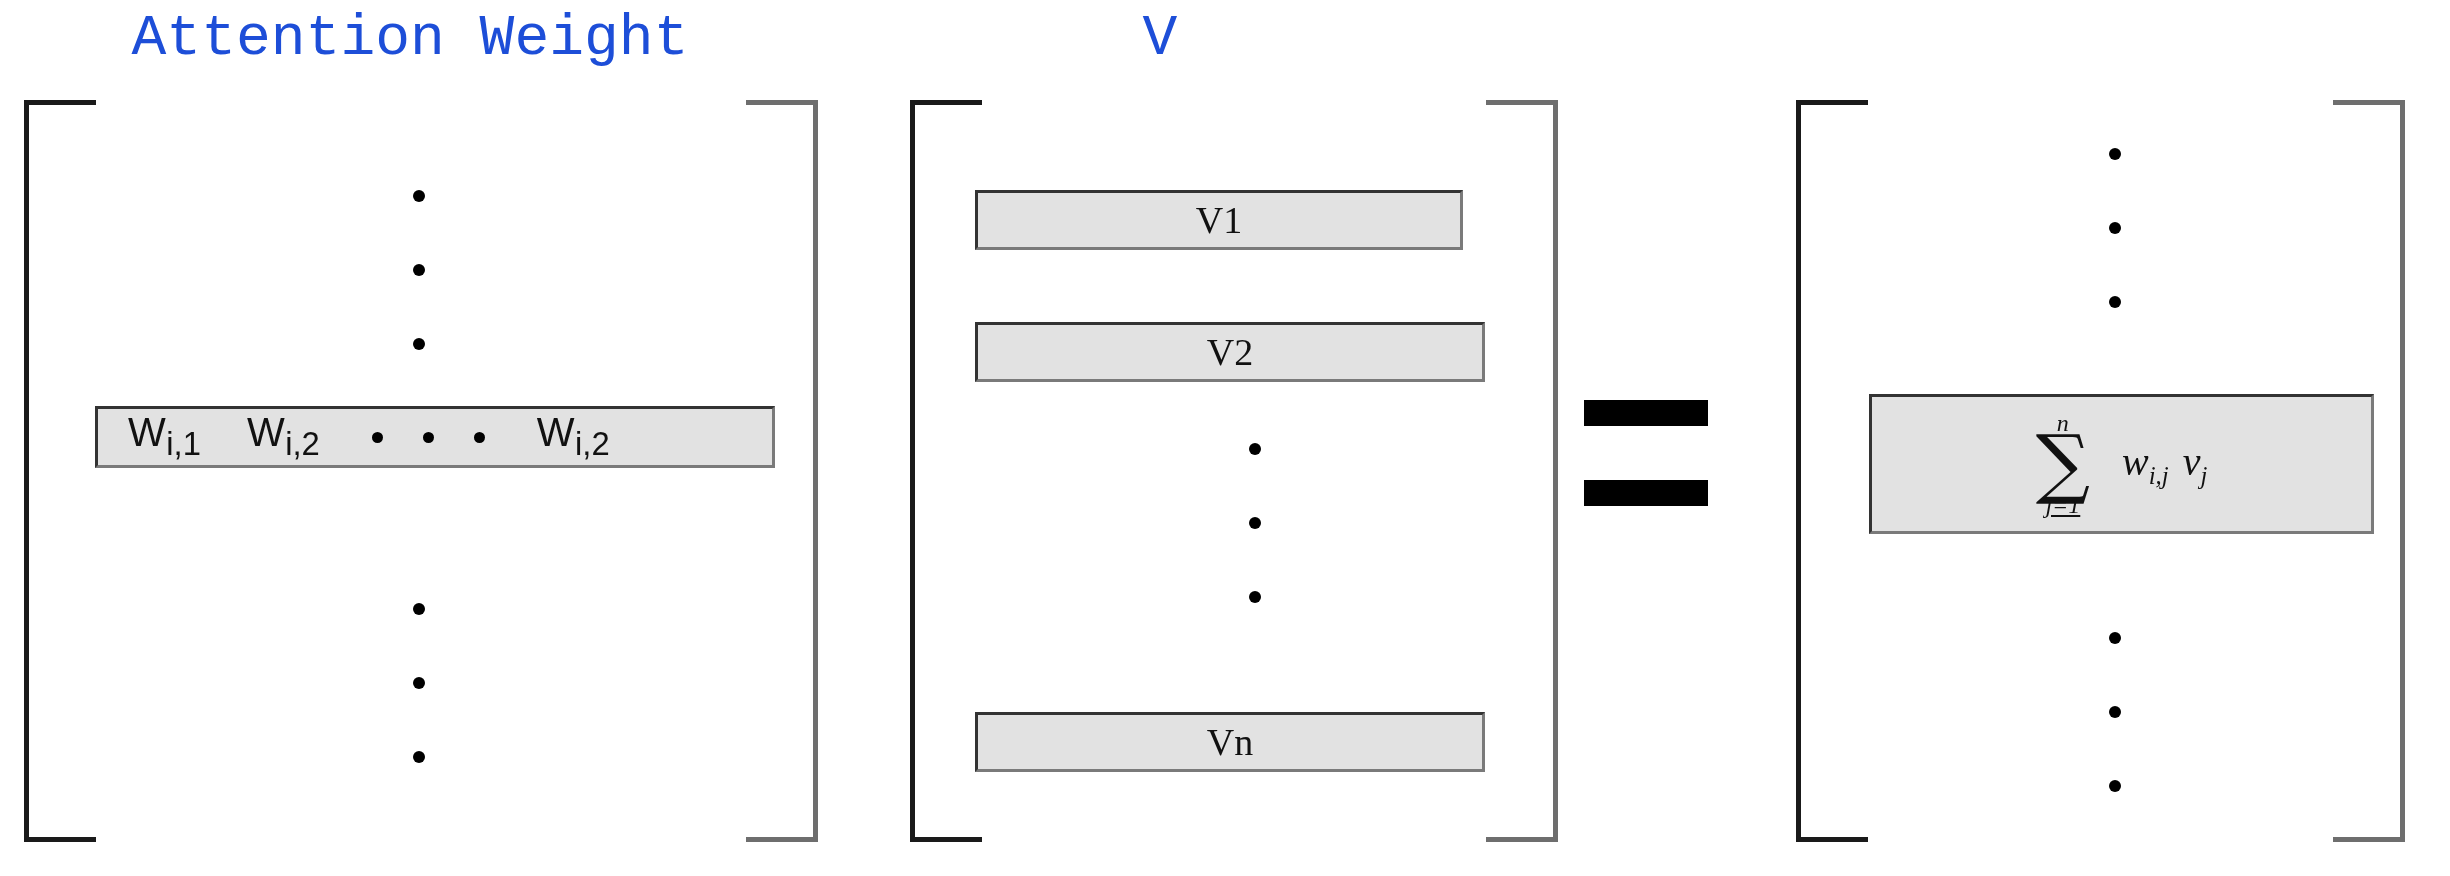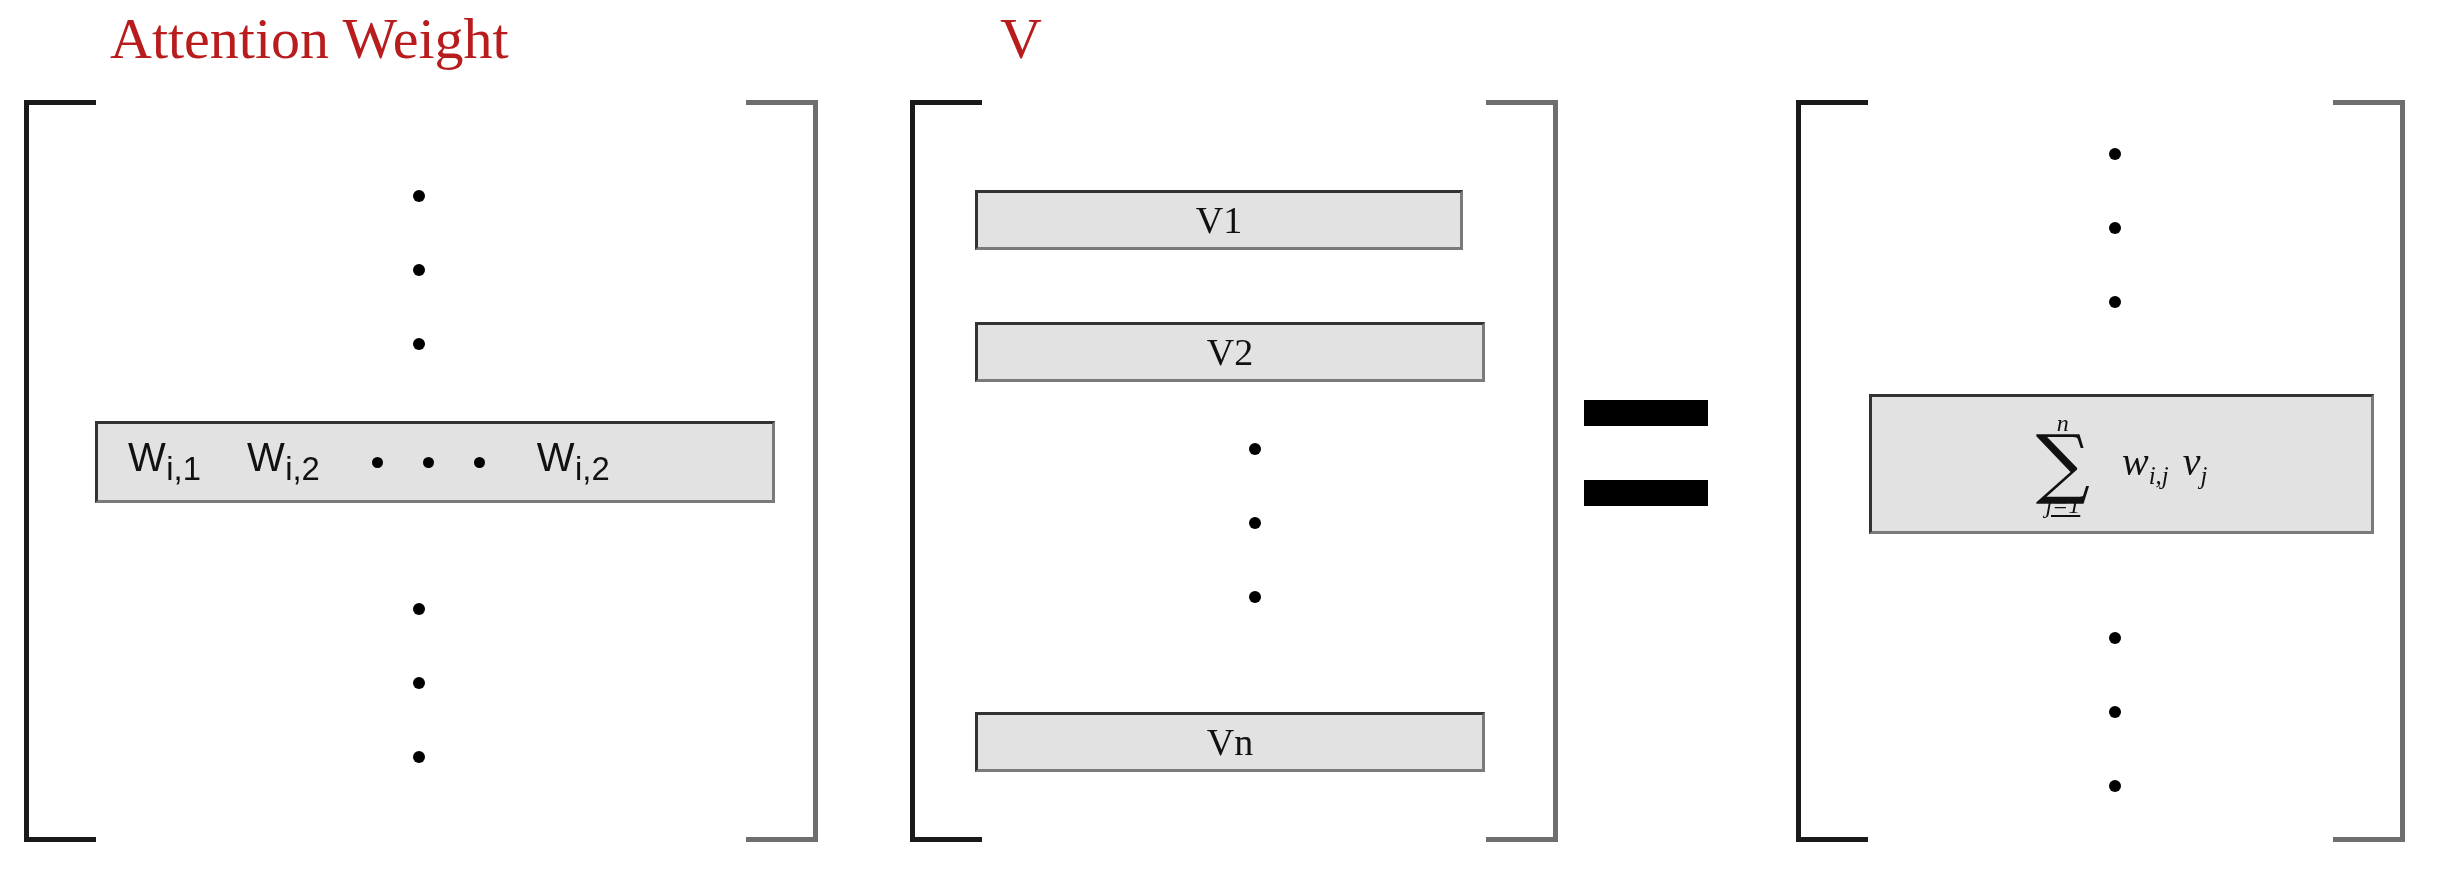--- a/index.html
+++ b/index.html
@@ -17,25 +17,26 @@
     position: relative;
     width: 2450px;
     height: 876px;
     background: #ffffff;
     overflow: hidden;
   }
 
   
   .matrix-title {
     position: absolute;
-    font-family: Liberation Serif, serif;
+    font-family: Liberation Mono, monospace;
     font-size: 58px;
     font-weight: 400;
-    color: #b91c1c;
+    color: #1d4ed8;
     white-space: nowrap;
+    text-align: center;
     line-height: 1;
   }
   #title-attention {
     left: 110px;
     top: 10px;
     width: 600px;
   }
   #title-v {
     left: 1000px;
     top: 10px;
@@ -208,21 +209,21 @@
     <div class="arm top"></div>
     <div class="arm bottom"></div>
   </div>
 
   <div class="vdots" id="attn-dots-above" style="left:412px; top:190px; width:14px; gap:62px;">
     <span class="dot"></span>
     <span class="dot"></span>
     <span class="dot"></span>
   </div>
 
-  <div class="cell-box" id="weight-row" style="left:95px; top:421px; width:680px; height:82px;">
+  <div class="cell-box" id="weight-row" style="left:95px; top:406px; width:680px; height:62px;">
     <span class="w-term">
       <span>W</span><span class="sub">i,1</span>
     </span>
     <span class="w-term">
       <span>W</span><span class="sub">i,2</span>
     </span>
     <span class="inline-dots">
       <span class="dot"></span>
       <span class="dot"></span>
       <span class="dot"></span>

